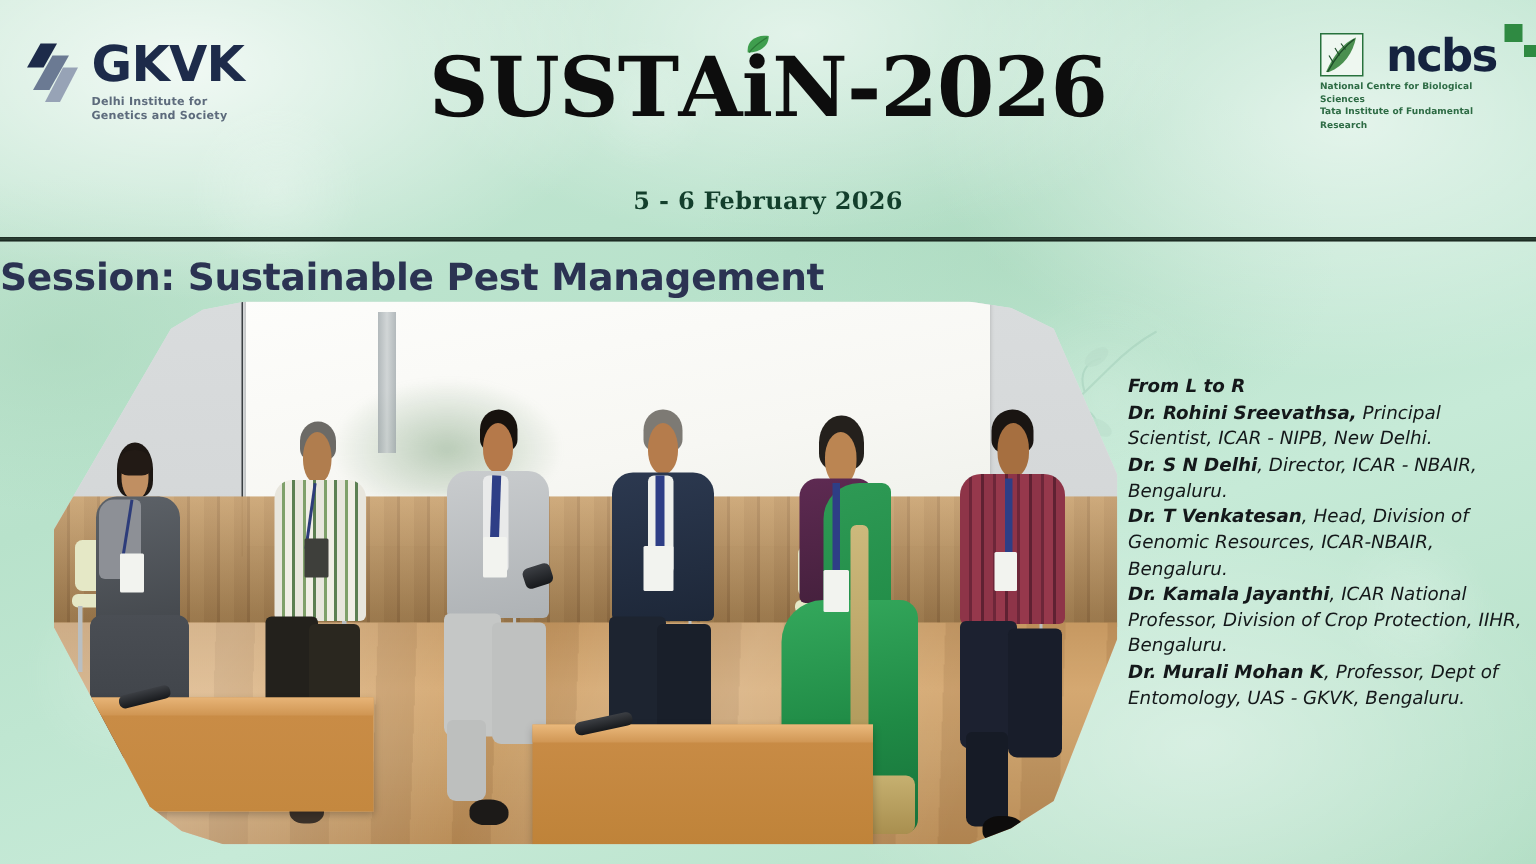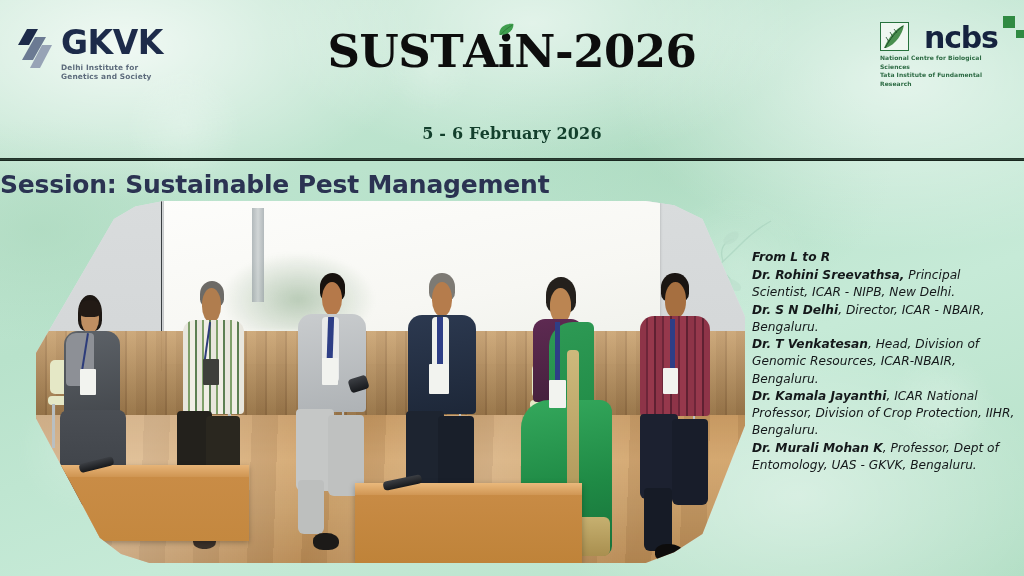--- a/index.html
+++ b/index.html
@@ -55,21 +55,21 @@
   }
   .ncbs-sq{position:absolute;background:#2f8a42;}
   .ncbs-sub{
     font-family:"DejaVu Sans", sans-serif;font-size:6px;font-weight:bold;color:#2d6b44;
     line-height:1.45;margin-top:3px;letter-spacing:.05px;
   }
 
   #main-title{
     position:absolute;left:0;right:0;top:25px;text-align:center;
     font-family:"DejaVu Serif", serif;font-weight:bold;font-style:normal;
-    font-size:45px;color:#0d0d0d;letter-spacing:-0.5px;
+    font-size:55px;color:#0d0d0d;letter-spacing:-0.5px;
     display:flex;justify-content:center;align-items:baseline;
   }
   .sus-a{position:relative;display:inline-block;}
   .leaf-dot{position:absolute;left:50%;top:-2px;transform:translateX(-50%);}
   #subtitle{
     position:absolute;left:0;right:0;top:88px;text-align:center;
     font-family:"DejaVu Serif", serif;font-weight:bold;
     font-size:24.5px;color:#16543a;letter-spacing:-0.2px;
   }
   #dates{

